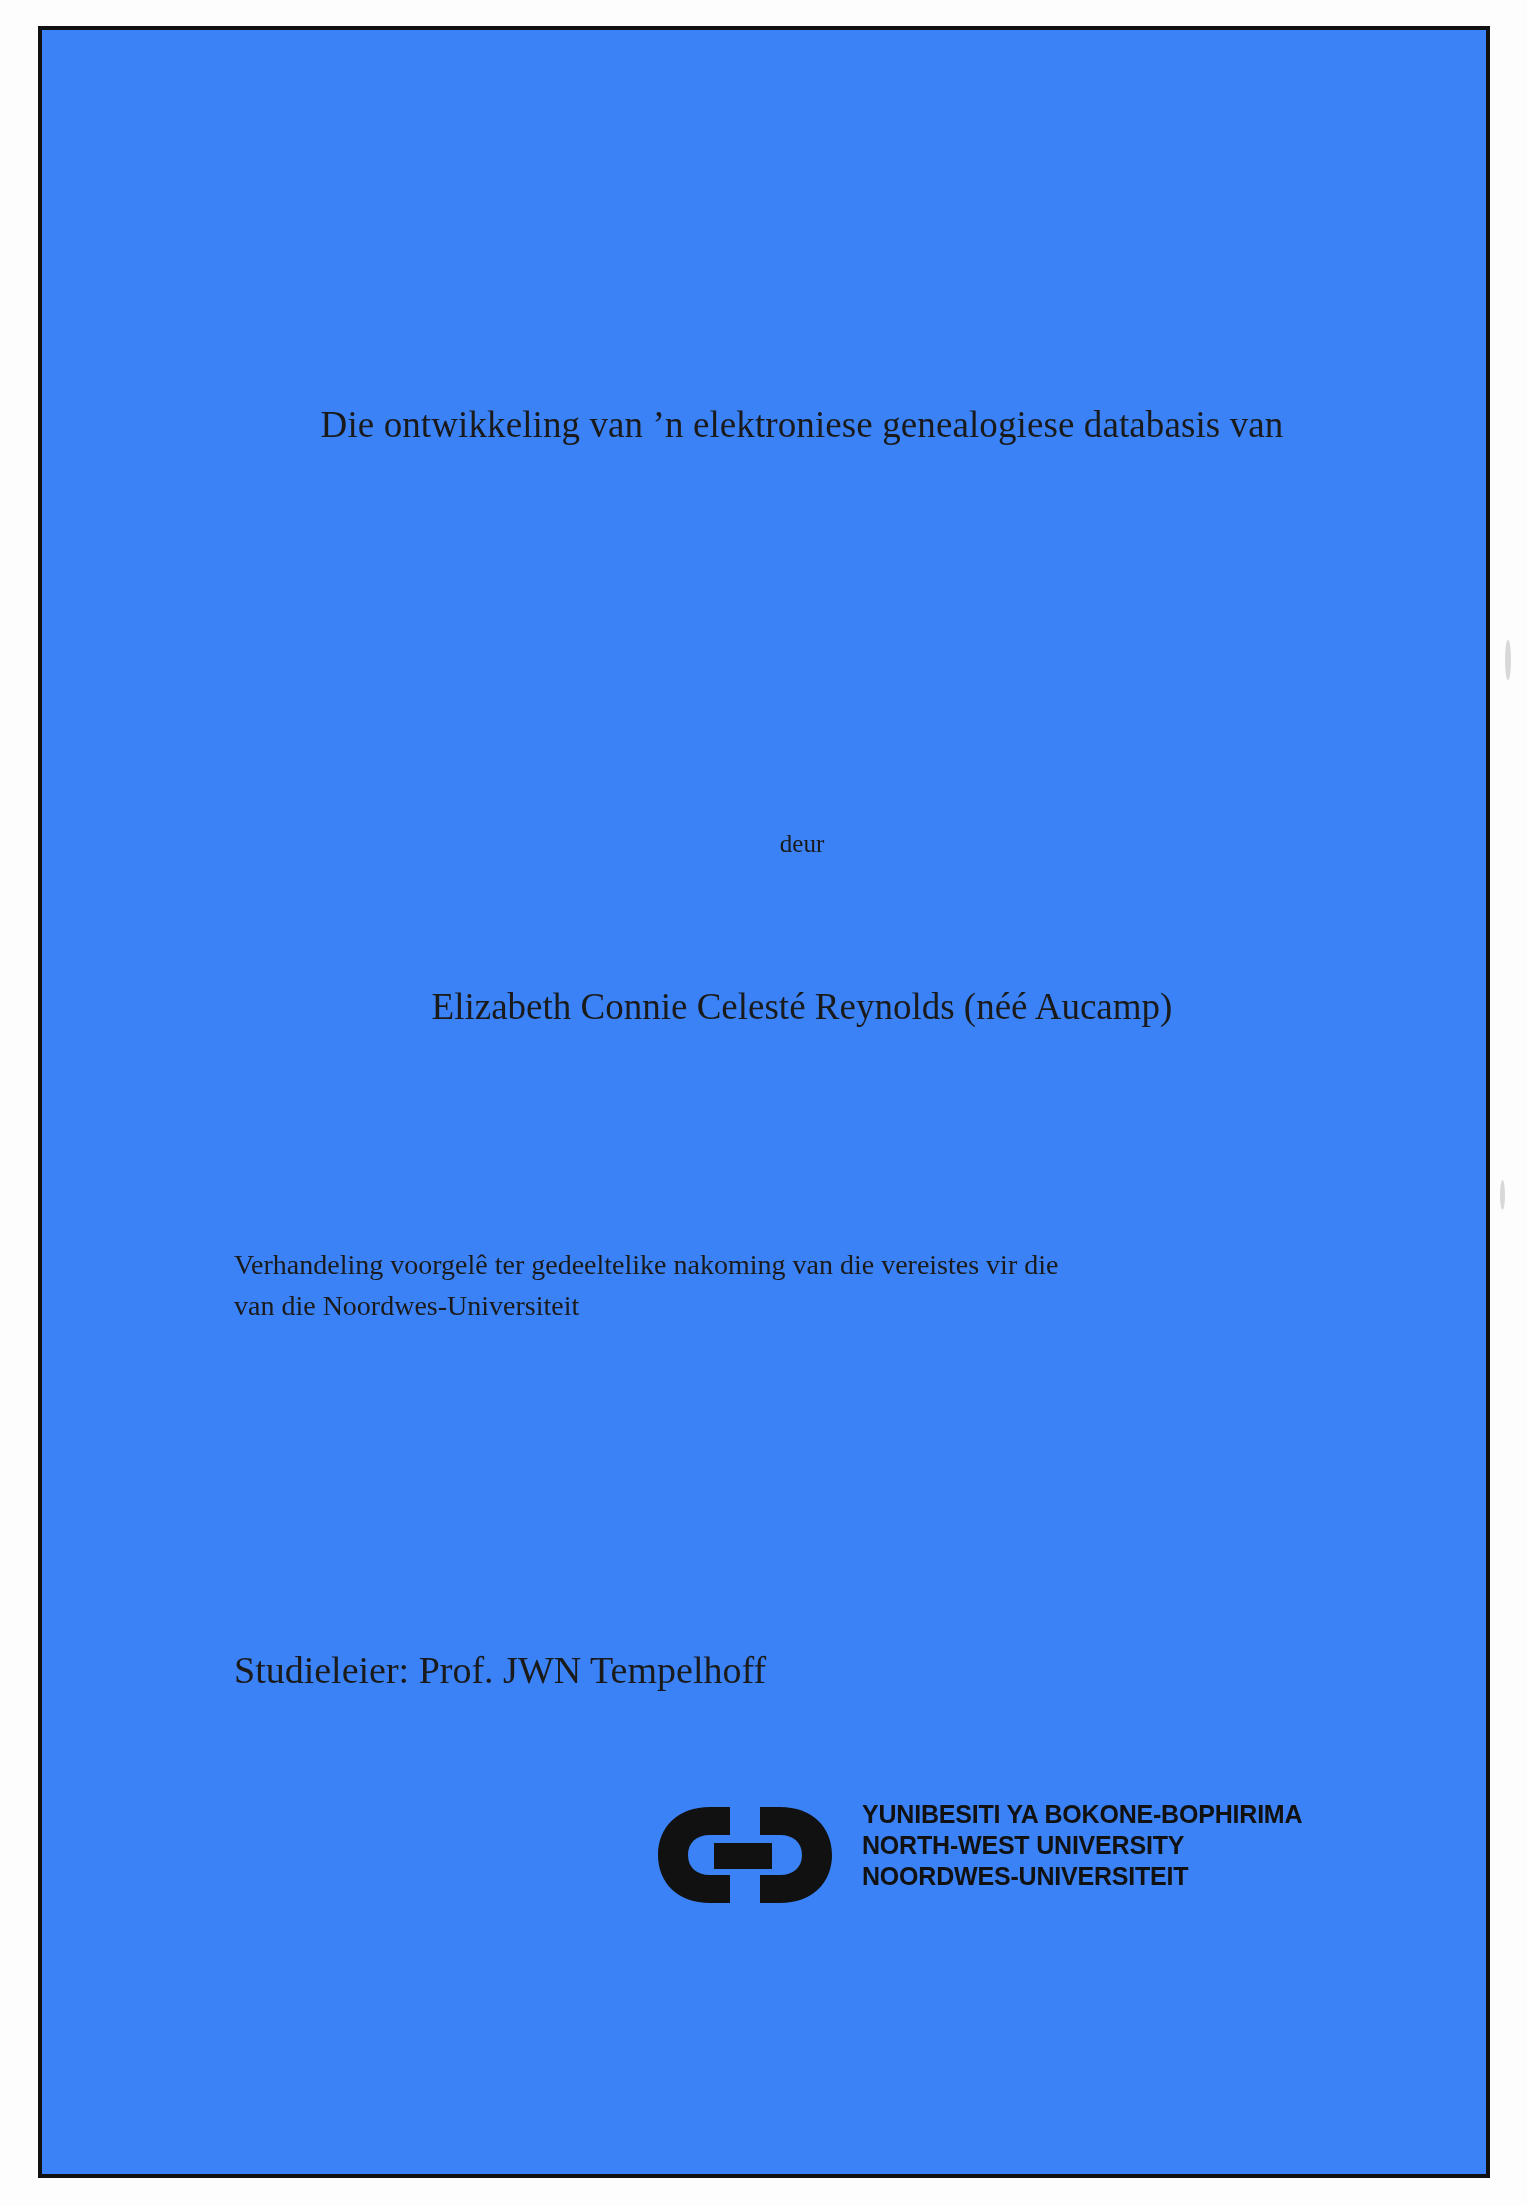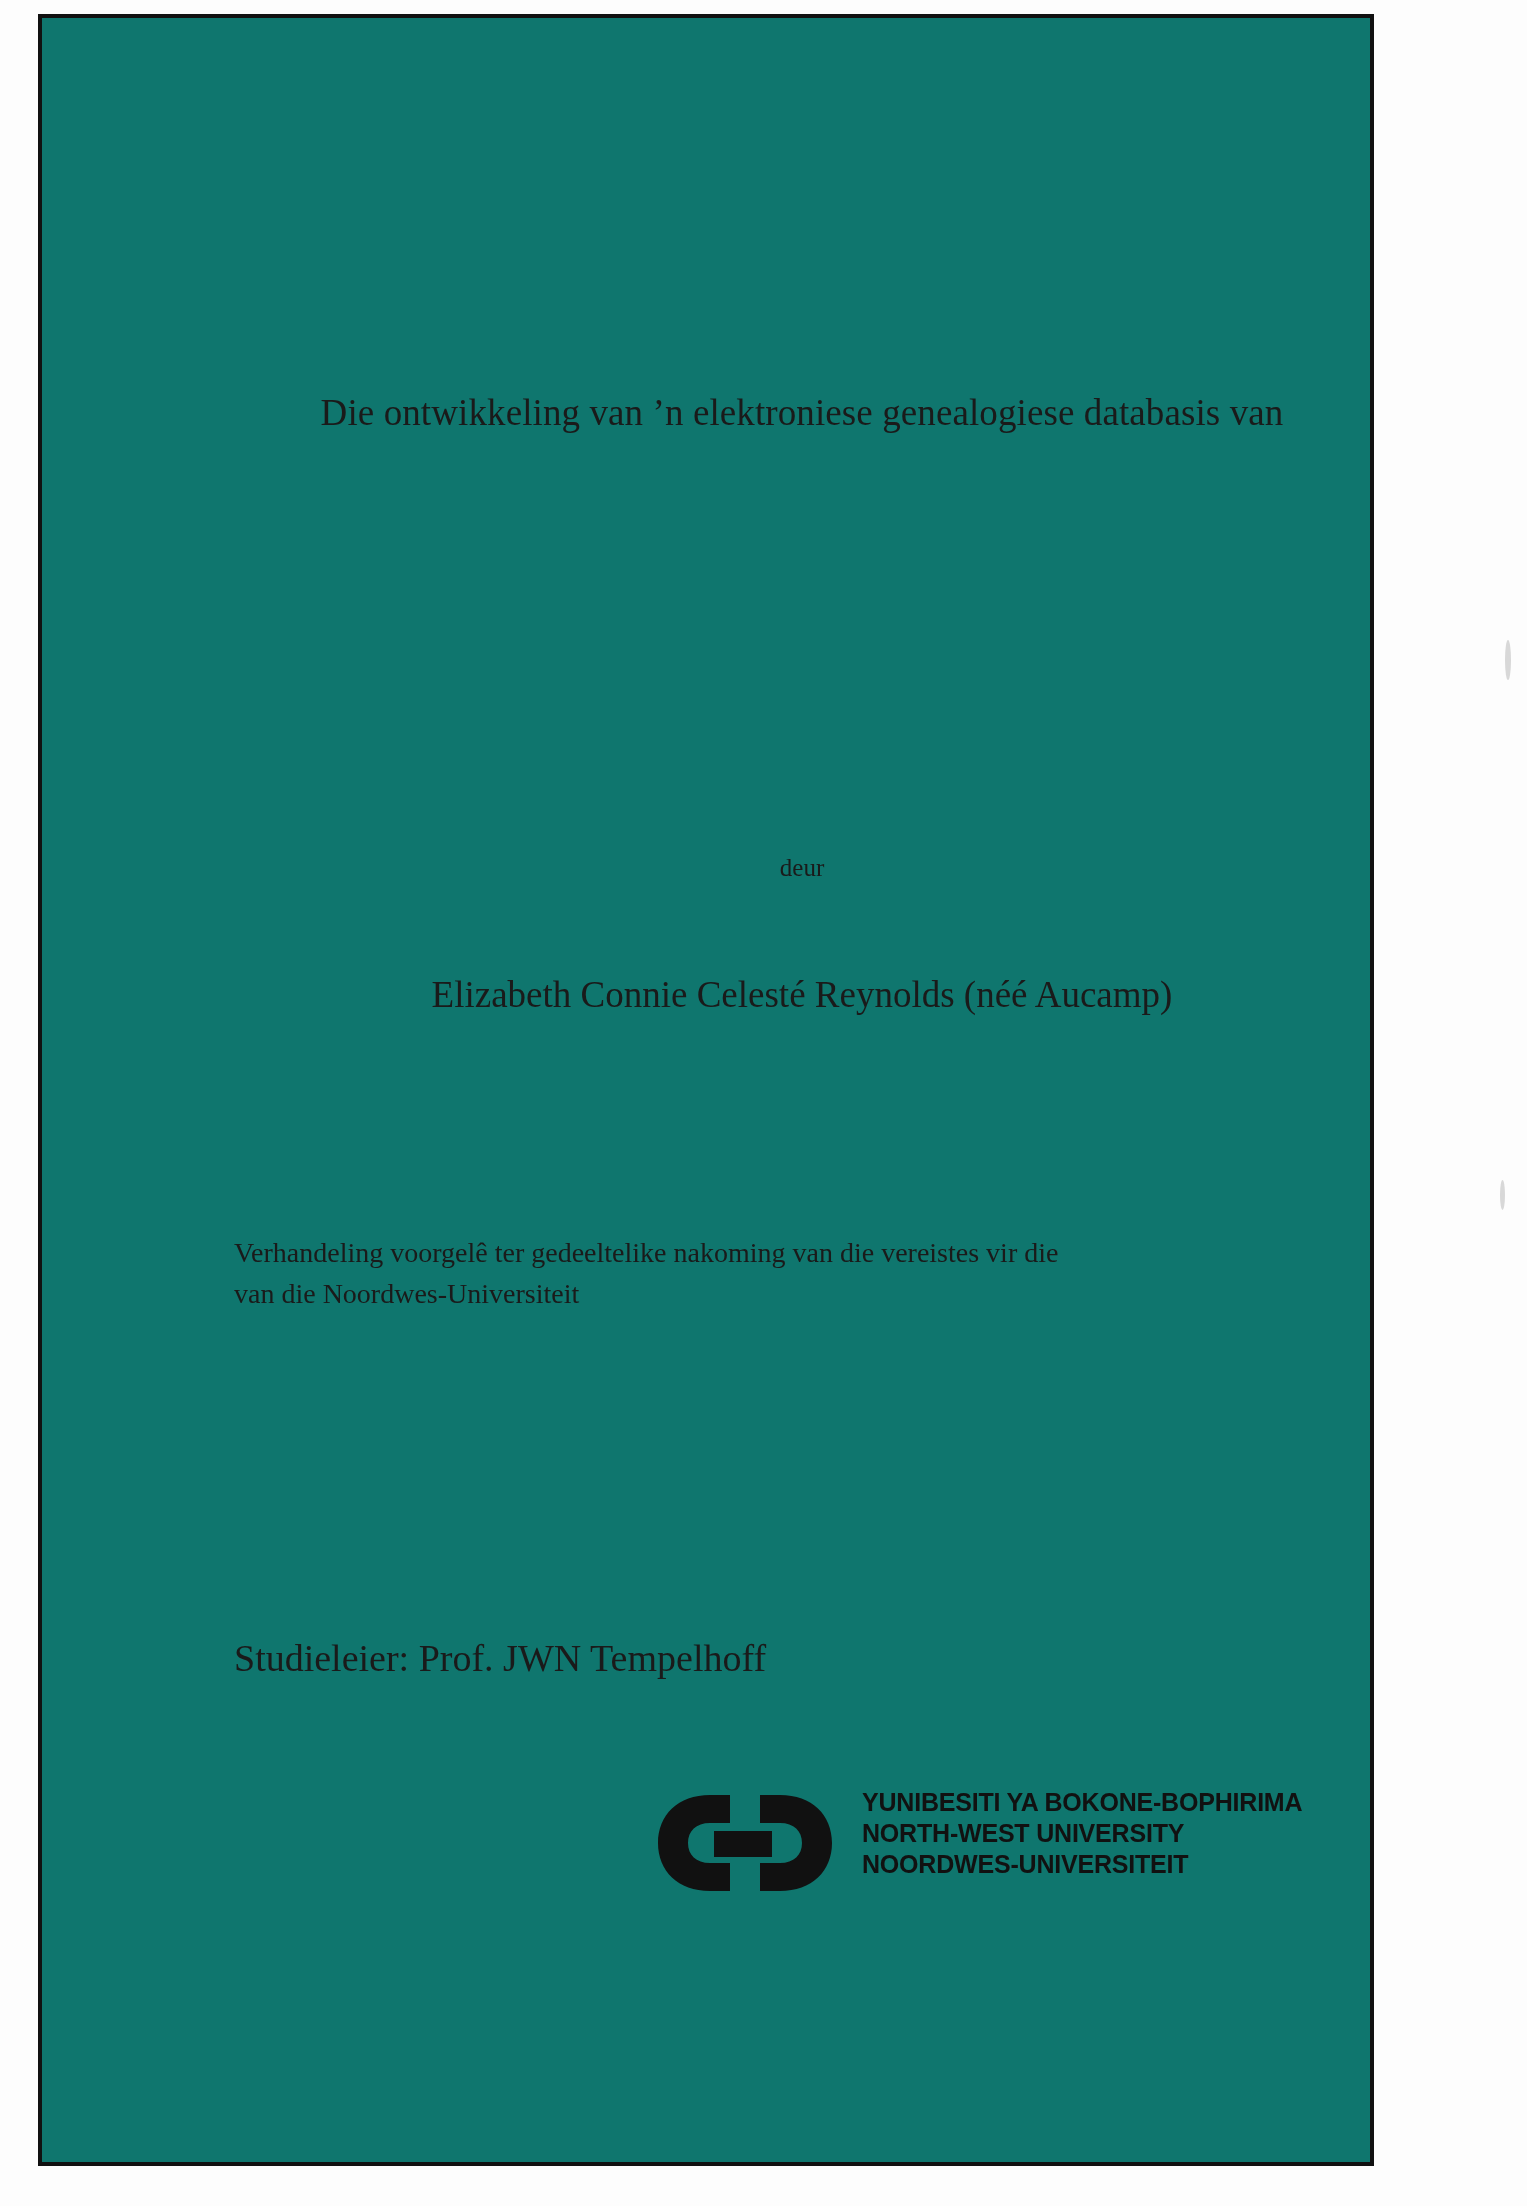--- a/index.html
+++ b/index.html
@@ -23,26 +23,26 @@
     top: 0;
     width: 1527px;
     height: 2206px;
     background: #fdfdfd;
   }
 
   
   .page-frame {
     position: absolute;
     left: 38px;
-    top: 14px;
-    width: 1336px;
+    top: 26px;
+    width: 1452px;
     height: 2152px;
     border: 4px solid #111111;
     box-sizing: border-box;
-    background: #0f766e;
+    background: #3b82f6;
   }
 
   .content {
     position: absolute;
     left: 150px;
     top: 0;
     width: 1220px;
     height: 100%;
   }
 
@@ -59,21 +59,20 @@
     letter-spacing: 0.1px;
   }
 
   .deur {
     position: absolute;
     top: 800px;
     left: 0;
     width: 1220px;
     text-align: center;
     font-size: 25px;
-    margin-top: 36px;
   }
 
   .author {
     position: absolute;
     top: 955px;
     left: 0;
     width: 1220px;
     text-align: center;
     font-size: 37px;
   }

